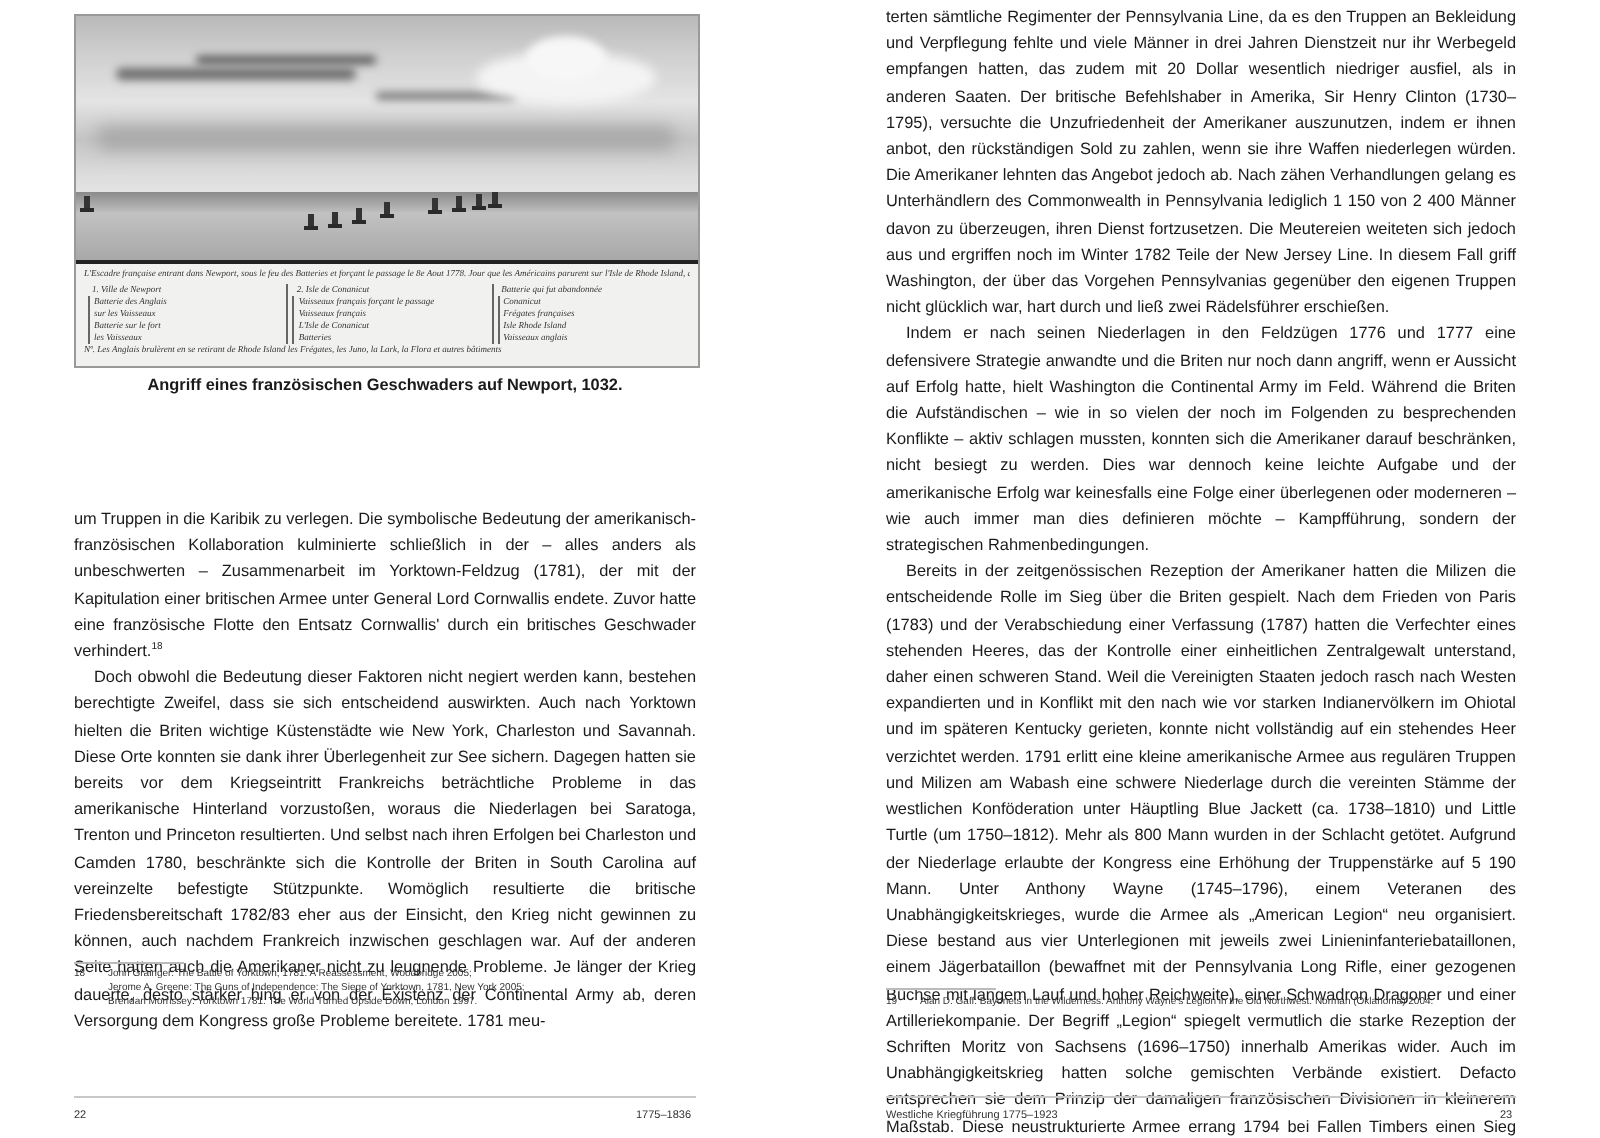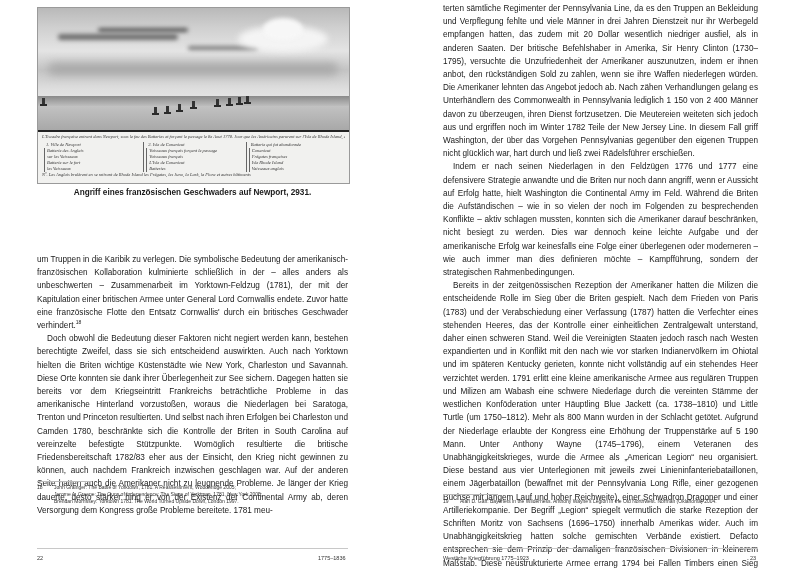--- a/index.html
+++ b/index.html
@@ -121,21 +121,21 @@
           <div>Frégates françaises</div>
           <div>Isle Rhode Island</div>
           <div>Vaisseaux anglais</div>
         </div>
       </div>
       <div class="row">Nº. Les Anglais brulèrent en se retirant de Rhode Island les Frégates, les Juno, la Lark, la Flora et autres bâtiments</div>
     </div>
   </div>
 
   <div class="caption">
-    <div class="title">Angriff eines französischen Geschwaders auf Newport, 2931.</div>
+    <div class="title">Angriff eines französischen Geschwaders auf Newport, 1032.</div>
   </div>
 
   <div class="text left-body">
     <p><span>um Truppen in die Karibik zu verlegen. Die symbolische Bedeutung der amerikanisch-französischen Kollaboration kulminierte schließlich in der – alles anders als unbeschwerten – Zusammenarbeit im Yorktown-Feldzug (1781), der mit der Kapitulation einer britischen Armee unter General Lord Cornwallis endete. Zuvor hatte eine französische Flotte den Entsatz Cornwallis' durch ein britisches Geschwader verhindert.</span><sup>18</sup></p>
     <p class="indent"><span>Doch obwohl die Bedeutung dieser Faktoren nicht negiert werden kann, bestehen berechtigte Zweifel, dass sie sich entscheidend auswirkten. Auch nach Yorktown hielten die Briten wichtige Küstenstädte wie New York, Charleston und Savannah. Diese Orte konnten sie dank ihrer Überlegenheit zur See sichern. Dagegen hatten sie bereits vor dem Kriegseintritt Frankreichs beträchtliche Probleme in das amerikanische Hinterland vorzustoßen, woraus die Niederlagen bei Saratoga, Trenton und Princeton resultierten. Und selbst nach ihren Erfolgen bei Charleston und Camden 1780, beschränkte sich die Kontrolle der Briten in South Carolina auf vereinzelte befestigte Stützpunkte. Womöglich resultierte die britische Friedensbereitschaft 1782/83 eher aus der Einsicht, den Krieg nicht gewinnen zu können, auch nachdem Frankreich inzwischen geschlagen war. Auf der anderen Seite hatten auch die Amerikaner nicht zu leugnende Probleme. Je länger der Krieg dauerte, desto stärker hing er von der Existenz der Continental Army ab, deren Versorgung dem Kongress große Probleme bereitete. 1781 meu-</span></p>
   </div>
 
   <div class="fn-rule" style="left:37px; top:481px;"></div>
   <div class="footnotes" style="left:37px; top:484px; width:311px;">
     <div class="fn">

